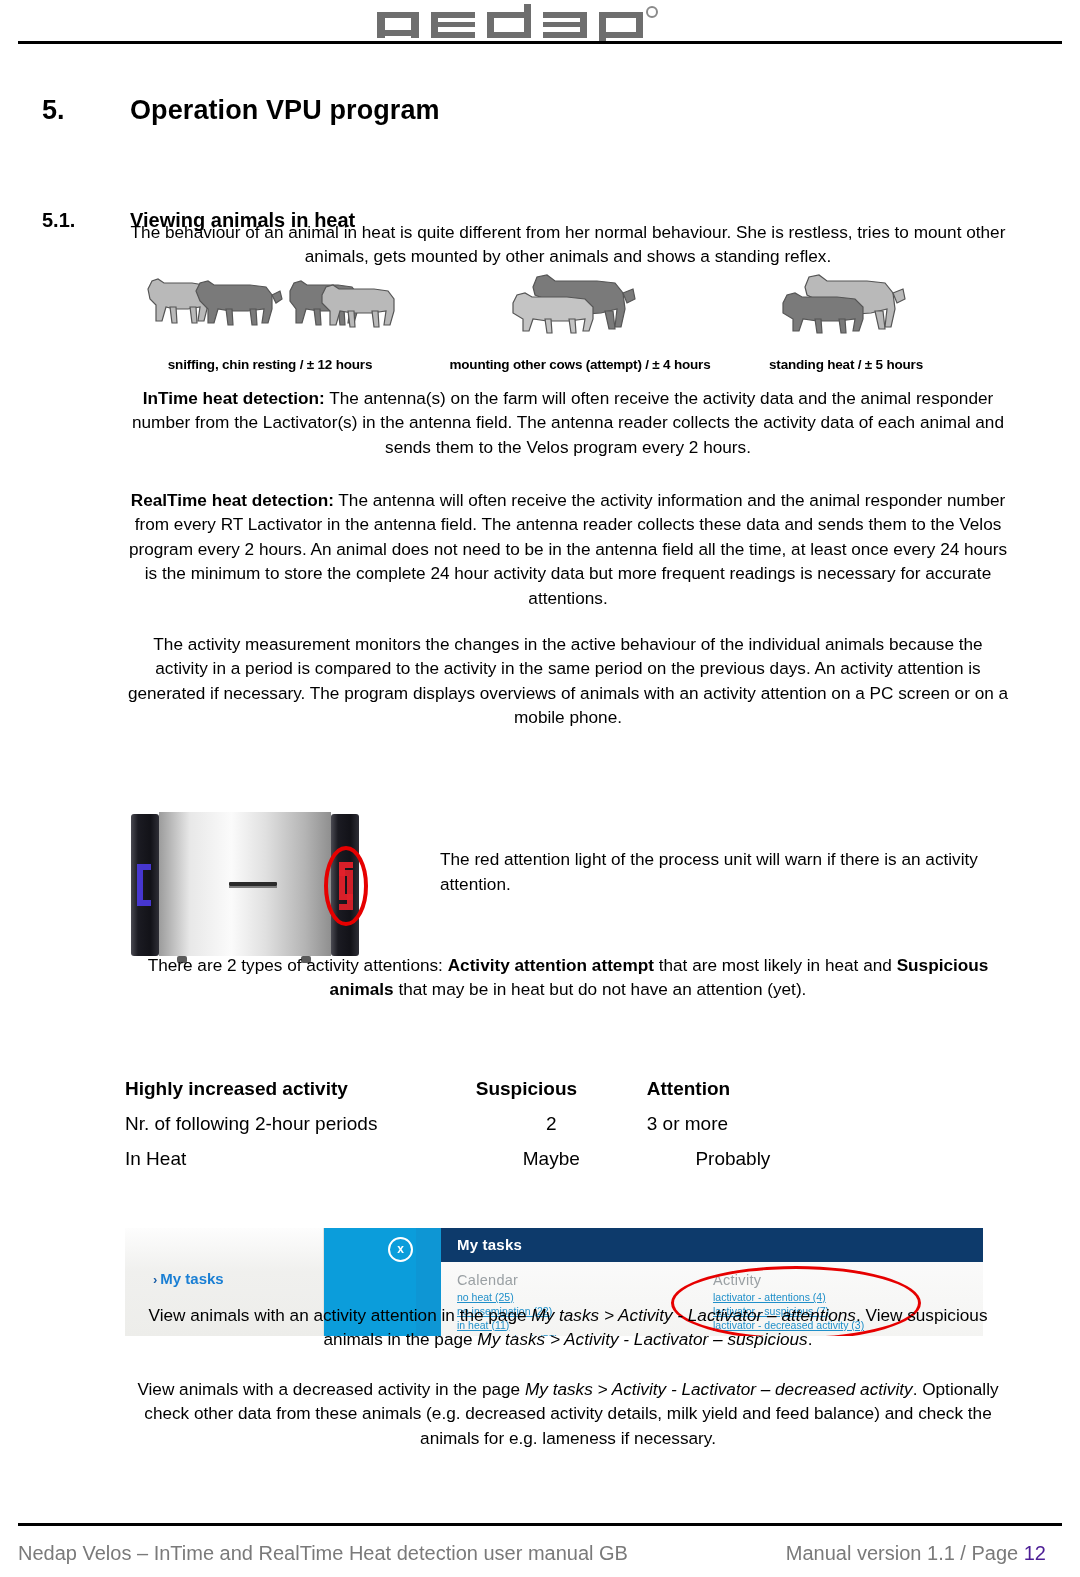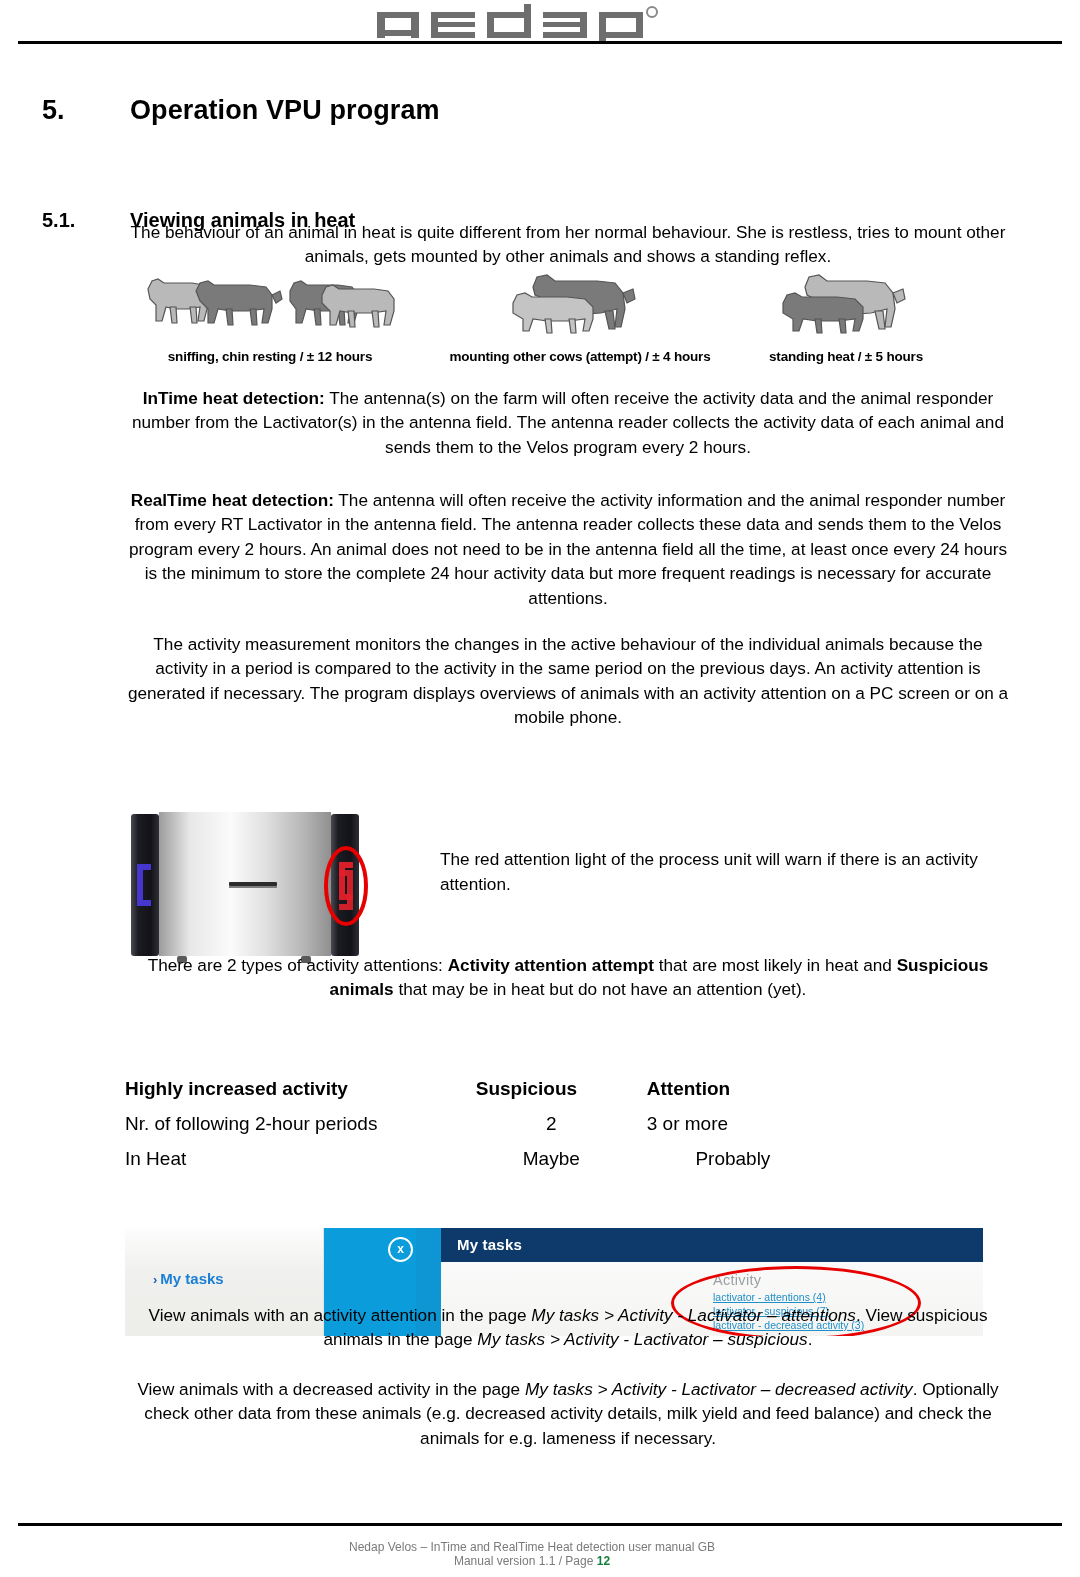--- a/index.html
+++ b/index.html
@@ -105,21 +105,21 @@
   }
   .cow-cell {
     position: absolute;
     text-align: center;
   }
   .cow-cap {
     font-size: 13.5px;
     font-weight: bold;
     letter-spacing: -0.2px;
     white-space: nowrap;
-    margin-top: 8px;
+    margin-top: 16px;
   }
 
   
   .vpu-photo {
     position: absolute;
     left: 125px;
     top: 758px;
     width: 262px;
     height: 158px;
   }
@@ -271,27 +271,26 @@
     height: 2.5px;
     background: #000000;
   }
   .footer {
     position: absolute;
     left: 18px;
     right: 34px;
     top: 1540px;
     height: 26px;
     color: #7a7a7a;
-    font-size: 12px;
+    font-size: 20px;
     display: flex;
     justify-content: space-between;
     align-items: center;
-    flex-direction: column;
-  }
-  .footer .pg-num { font-weight: bold; color: #15803d; }
+  }
+  .footer .pg-num { font-weight: normal; color: #4c1d95; }
 </style>
 </head>
 <body>
 
 <div class="page-header">
   <div class="logo-wrap">
     <svg class="nedap-logo" width="330" height="40" viewBox="0 0 330 40">
       <g fill="#6e6e6e">
 
         <path d="M2 36 L2 10 L10 10 L10 28 L36 28 L36 10 L44 10 L44 36 L36 36 L36 34 L10 34 L10 36 Z"></path>
@@ -481,20 +480,27 @@
     </div>
     <div class="sw-cyan"></div>
     <div class="sw-cyanstrip"></div>
     <div class="sw-close">x</div>
 
     <div class="sw-panel">
       <div class="sw-titlebar">
         <div class="sw-title">My tasks</div>
       </div>
       <div class="sw-body">
+        <div class="sw-col calendar">
+          <div class="sw-col-head">Calendar</div>
+          <a class="sw-link">no heat (25)</a>
+          <a class="sw-link">no insemination (22)</a>
+          <a class="sw-link">in heat (11)</a>
+          <a class="sw-link">pregnancy check (55)</a>
+        </div>
         <div class="sw-col activity">
           <div class="sw-col-head">Activity</div>
           <a class="sw-link">lactivator - attentions (4)</a>
           <a class="sw-link">lactivator - suspicious (7)</a>
           <a class="sw-link">lactivator - decreased activity (3)</a>
         </div>
       </div>
     </div>
 
     <div class="red-ellipse" style="left:546px; top:38px; width:244px; height:68px;"></div>

